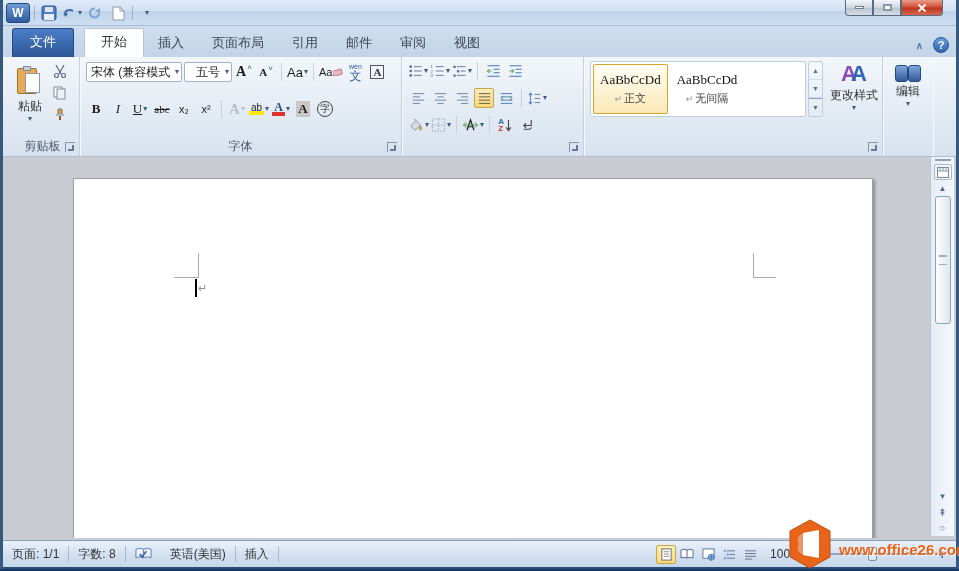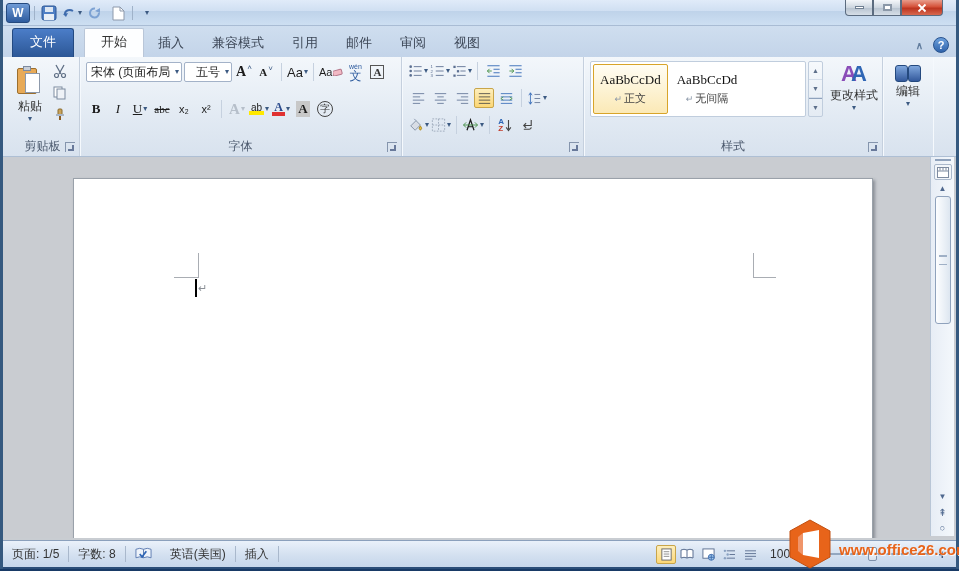--- a/index.html
+++ b/index.html
@@ -230,21 +230,21 @@
           </svg>
       </div>
     </div>
   </div>
 
   <div class="tabrow">
     <div class="tabs">
       <div class="tab file">文件</div>
       <div class="tab active">开始</div>
       <div class="tab">插入</div>
-      <div class="tab">兼容模式</div>
+      <div class="tab">页面布局</div>
       <div class="tab">引用</div>
       <div class="tab">邮件</div>
       <div class="tab">审阅</div>
       <div class="tab">视图</div>
     </div>
     <div class="ribbonctl">
       <span class="collapse">∧</span>
       <span class="helpbtn">?</span>
     </div>
   </div>
@@ -283,21 +283,21 @@
             </svg>
         </div>
       </div>
       <div class="gfooter">剪贴板</div>
       <div class="launcher"></div>
     </div>
 
     <div class="group" id="g-font">
       <div class="frow" style="top:5px;">
         <div class="combo" style="width:96px;">
-          <span class="val" style="max-width:80px;">宋体 (页面布局</span>
+          <span class="val" style="max-width:80px;">宋体 (兼容模式</span>
           <span class="dd">▾</span>
         </div>
         <div class="combo" style="width:48px;padding-left:11px;">
           <span class="val">五号</span>
           <span class="dd">▾</span>
         </div>
         <div class="sbtn">
             <span class="fbtn bold" style="font-size:14px;">A</span>
             <span class="dd" style="margin-top:-8px;">˄</span>
           </div>
@@ -566,21 +566,20 @@
       <div class="galscroll">
         <div>▲</div>
         <div>▼</div>
         <div style="border-top:1px solid #8fa2bc;">▼</div>
       </div>
       <div class="changestyles bigbtn">
         <div class="aa-icon"><span class="a1">A</span><span class="a2">A</span></div>
         <div class="blabel">更改样式</div>
         <div class="dd">▾</div>
       </div>
-      <div class="gfooter">样式</div>
       <div class="launcher"></div>
     </div>
 
     <div class="group" id="g-edit">
       <div class="bigbtn" style="position:absolute;left:4px;top:4px;width:42px;">
         <div class="binoc"></div>
         <div class="blabel">编辑</div>
         <div class="dd">▾</div>
       </div>
     </div>
@@ -606,21 +605,21 @@
       <div class="vs-btn">▲</div>
       <div class="vs-thumb"></div>
       <div class="vs-track"></div>
       <div class="vs-btn">▼</div>
       <div class="vs-btn" style="font-size:10px;">⇞</div>
       <div class="vs-btn" style="font-size:9px;">○</div>
     </div>
   </div>
 
   <div class="statusbar">
-    <div class="sitem">页面: 1/5</div>
+    <div class="sitem">页面: 1/1</div>
     <div class="ssep"></div>
     <div class="sitem">字数: 8</div>
     <div class="ssep"></div>
     <div class="sitem">
       <svg width="17" height="14" viewBox="0 0 18 14">
           <path d="M1 2 q4 -2 8 0 q4 -2 8 0 v9 q-4 -2 -8 0 q-4 -2 -8 0 z" fill="#eef3fa" stroke="#5b7ab0"></path>
           <path d="M9 2 v9" stroke="#5b7ab0"></path>
           <path d="M5 7 l2.5 3 L12 4" stroke="#2f66b5" stroke-width="1.8" fill="none"></path>
         </svg>
     </div>

